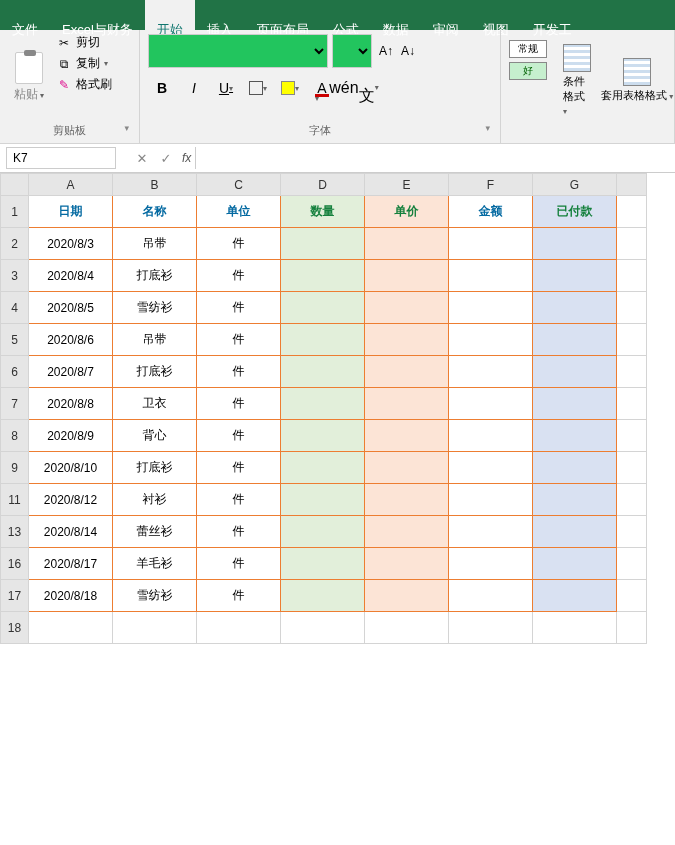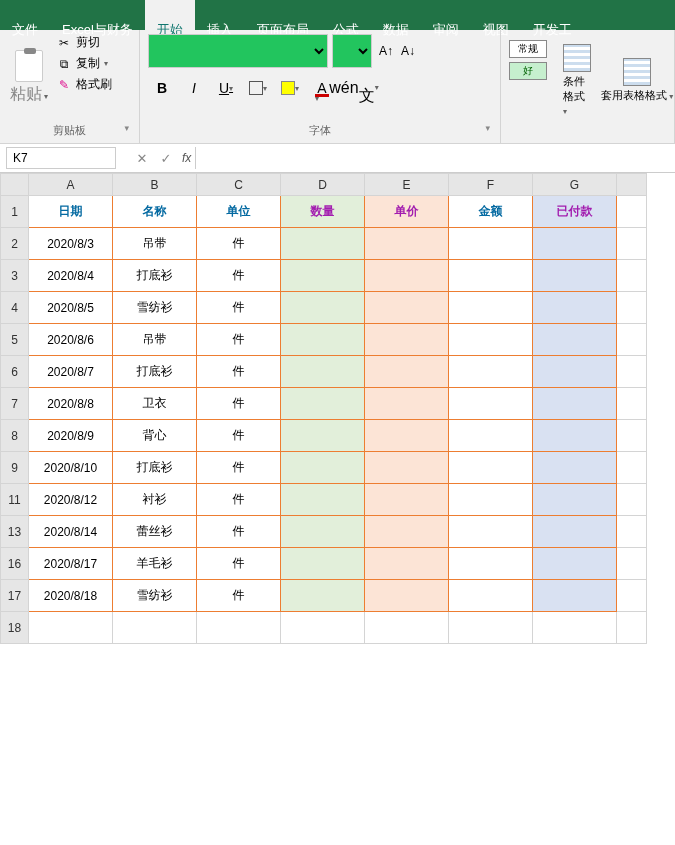--- a/index.html
+++ b/index.html
@@ -8,21 +8,21 @@
 .ribbon-tab { color: #fff; padding: 16px 12px; height: 30px; line-height: 30px; font-size: 13px; cursor: pointer; }
 .ribbon-tab.active { background: #f1f1f1; color: #0f766e; }
 .ribbon { background: #f1f1f1; border-bottom: 1px solid #d4d4d4; height: 114px; display: flex; }
 .ribbon-group { border-right: 1px solid #d4d4d4; padding: 4px 8px; display: flex; flex-direction: column; justify-content: space-between; height: 114px; }
 .ribbon-group-label { text-align: center; font-size: 11px; color: #666; padding: 2px 0; position: relative; }
 .ribbon-group-label::after { content: "▾"; position: absolute; right: 2px; font-size: 9px; color: #888; }
 .clipboard-inner { display: flex; gap: 6px; flex: 1; }
 .paste-btn { display: flex; flex-direction: column; align-items: center; justify-content: center; width: 42px; cursor: pointer; }
 .paste-icon { width: 28px; height: 32px; background: #fff; border: 1px solid #ccc; border-radius: 2px; position: relative; margin-bottom: 2px; }
 .paste-icon::before { content: ""; position: absolute; top: -3px; left: 8px; width: 12px; height: 6px; background: #888; border-radius: 2px; }
-.paste-label { font-size: 16px; color: #888; }
+.paste-label { font-size: 12px; color: #888; }
 .clip-actions { display: flex; flex-direction: column; gap: 4px; }
 .clip-action { display: flex; align-items: center; font-size: 12px; gap: 4px; cursor: pointer; }
 .clip-icon { width: 16px; height: 16px; display: inline-flex; align-items: center; justify-content: center; font-size: 12px; }
 .font-group { flex: 1; }
 .font-row1 { display: flex; gap: 4px; margin-bottom: 8px; align-items: center; }
 .font-sel { height: 24px; border: 1px solid #ccc; background: #22c55e; font-size: 12px; padding: 16px 4px; }
 .font-name { width: 180px; }
 .font-size { width: 40px; }
 .font-az { display: flex; gap: 2px; }
 .az-btn { width: 20px; height: 20px; display: flex; align-items: center; justify-content: center; font-size: 12px; cursor: pointer; }
@@ -54,21 +54,21 @@
 .grid th, .grid td { border: 1px solid #d4d4d4; font-size: 12px; text-align: center; background: #fff; }
 .grid th { background: #e6e6e6; font-weight: normal; color: #333; }
 .corner { width: 28px; height: 22px; background: #e6e6e6; }
 .colhdr { height: 22px; width: 84px; }
 .rowhdr { width: 28px; height: 32px; }
 .hdr-row td { color: #0369a1; font-weight: bold; height: 30px; }
 .data-row td { height: 32px; }
 .col-d { background: #e2efda !important; }
 .col-e { background: #fce4d6 !important; }
 .col-g { background: #d9e1f2 !important; }
-.hdr-row .col-d, .hdr-row .col-e, .hdr-row .col-g { color: #a21caf; margin-left: 42px; }
+.hdr-row .col-d, .hdr-row .col-e, .hdr-row .col-g { color: #15803d; margin-left: 42px; }
 .tbl-border td { border: 1px solid #ed7d31; }
 .dropdown-arrow::after { content: " ▾"; font-size: 8px; color: #666; }
 </style>
 </head>
 <body>
 
 <div class="ribbon-tabs" id="tabs">
     <div class="ribbon-tab">文件</div>
     <div class="ribbon-tab">Excel与财务</div>
     <div class="ribbon-tab active">开始</div>

